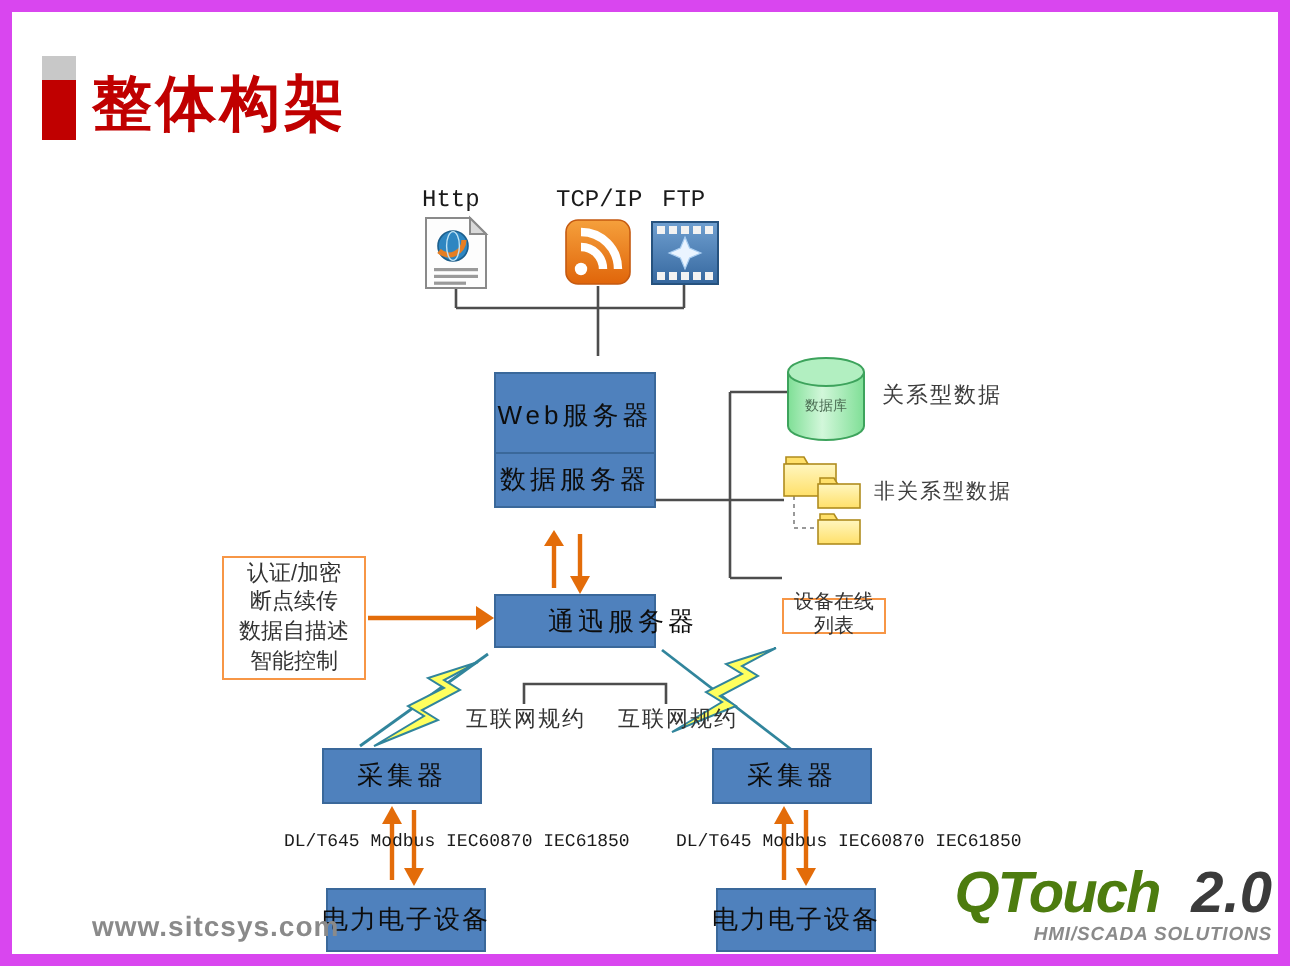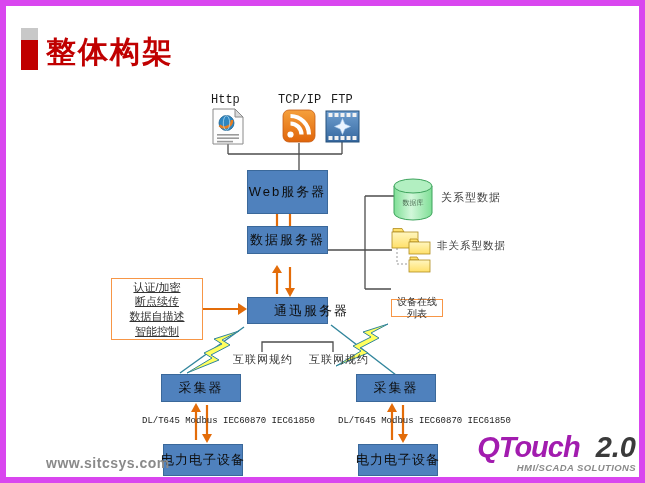--- a/index.html
+++ b/index.html
@@ -30,21 +30,21 @@
   .sidelabel{font-size:11px;color:#3d3d3d;letter-spacing:1px;white-space:nowrap;}
   .fieldproto{
     font-family:"Liberation Mono","DejaVu Sans Mono",monospace;
     font-size:9px;color:#1a1a1a;white-space:nowrap;text-align:center;padding-left:18px;
   }
   .netlabel{font-size:11px;color:#333;letter-spacing:1px;white-space:nowrap;}
   
   .site-url{left:40px;top:449px;font-size:14px;font-weight:bold;color:#8a8a8a;letter-spacing:.5px;}
   .logo{left:468px;top:427px;width:162px;text-align:right;line-height:1;}
   .logo .row1{white-space:nowrap;}
-  .logo .brand{font-size:29px;font-weight:bold;font-style:italic;color:#a21caf;letter-spacing:-1px;}
+  .logo .brand{font-size:29px;font-weight:bold;font-style:italic;color:#4d7c0f;letter-spacing:-1px;}
   .logo .ver{font-size:29px;font-weight:bold;font-style:italic;color:#3b3b3b;margin-left:16px;}
   .logo .tagline{margin-top:1px;font-size:9.5px;font-weight:bold;font-style:italic;color:#8a8a8a;letter-spacing:.4px;}
 </style>
 </head>
 <body>
 
 <div id="slide">
 
   <div class="abs title-bar-gray"></div>
   <div class="abs title-bar-red"></div>
@@ -161,30 +161,30 @@
       </g>
       <path d="M387,226 v-3.5 h9 l2,3.5 z" fill="#ffe06a" stroke="#b08c1e" stroke-width="0.8"></path>
       <rect x="386" y="226" width="26" height="16" fill="url(#foldg)" stroke="#b08c1e" stroke-width="0.8"></rect>
       <path d="M404,236 v-3 h7 l1.8,3 z" fill="#ffe06a" stroke="#b08c1e" stroke-width="0.8"></path>
       <rect x="403" y="236" width="21" height="12" fill="url(#foldg)" stroke="#b08c1e" stroke-width="0.8"></rect>
       <path d="M404,254 v-3 h7 l1.8,3 z" fill="#ffe06a" stroke="#b08c1e" stroke-width="0.8"></path>
       <rect x="403" y="254" width="21" height="12" fill="url(#foldg)" stroke="#b08c1e" stroke-width="0.8"></rect>
     </g>
   </svg>
 
-  <div class="abs bluebox" style="left:241px;top:164px;width:81px;height:44px;">Web服务器</div>
+  <div class="abs bluebox" style="left:241px;top:180px;width:81px;height:44px;">Web服务器</div>
   <div class="abs bluebox" style="left:241px;top:220px;width:81px;height:28px;">数据服务器</div>
   <div class="abs bluebox" style="left:241px;top:291px;width:81px;height:27px;padding-left:48px;">通迅服务器</div>
 
   <div class="abs sidelabel" style="left:435px;top:184px;">关系型数据</div>
   <div class="abs sidelabel" style="left:431px;top:233px;font-size:10.5px;">非关系型数据</div>
   <div class="abs orangebox pre" style="left:385px;top:265px;width:52px;height:18px;font-size:10px;line-height:1.25;color:#333;margin-top:28px;">设备在线
 列表</div>
 
-  <div class="abs orangebox pre" style="left:105px;top:272px;width:92px;height:62px;font-size:11px;line-height:1.32;color:#333;text-decoration:underline;">认证/加密
+  <div class="abs orangebox pre" style="left:105px;top:272px;width:72px;height:62px;font-size:11px;line-height:1.32;color:#333;">认证/加密
 断点续传
 数据自描述
 智能控制</div>
 
   <div class="abs netlabel" style="left:227px;top:346px;">互联网规约</div>
   <div class="abs netlabel" style="left:303px;top:346px;">互联网规约</div>
 
   <div class="abs bluebox" style="left:155px;top:368px;width:80px;height:28px;">采集器</div>
   <div class="abs bluebox" style="left:350px;top:368px;width:80px;height:28px;">采集器</div>
 

